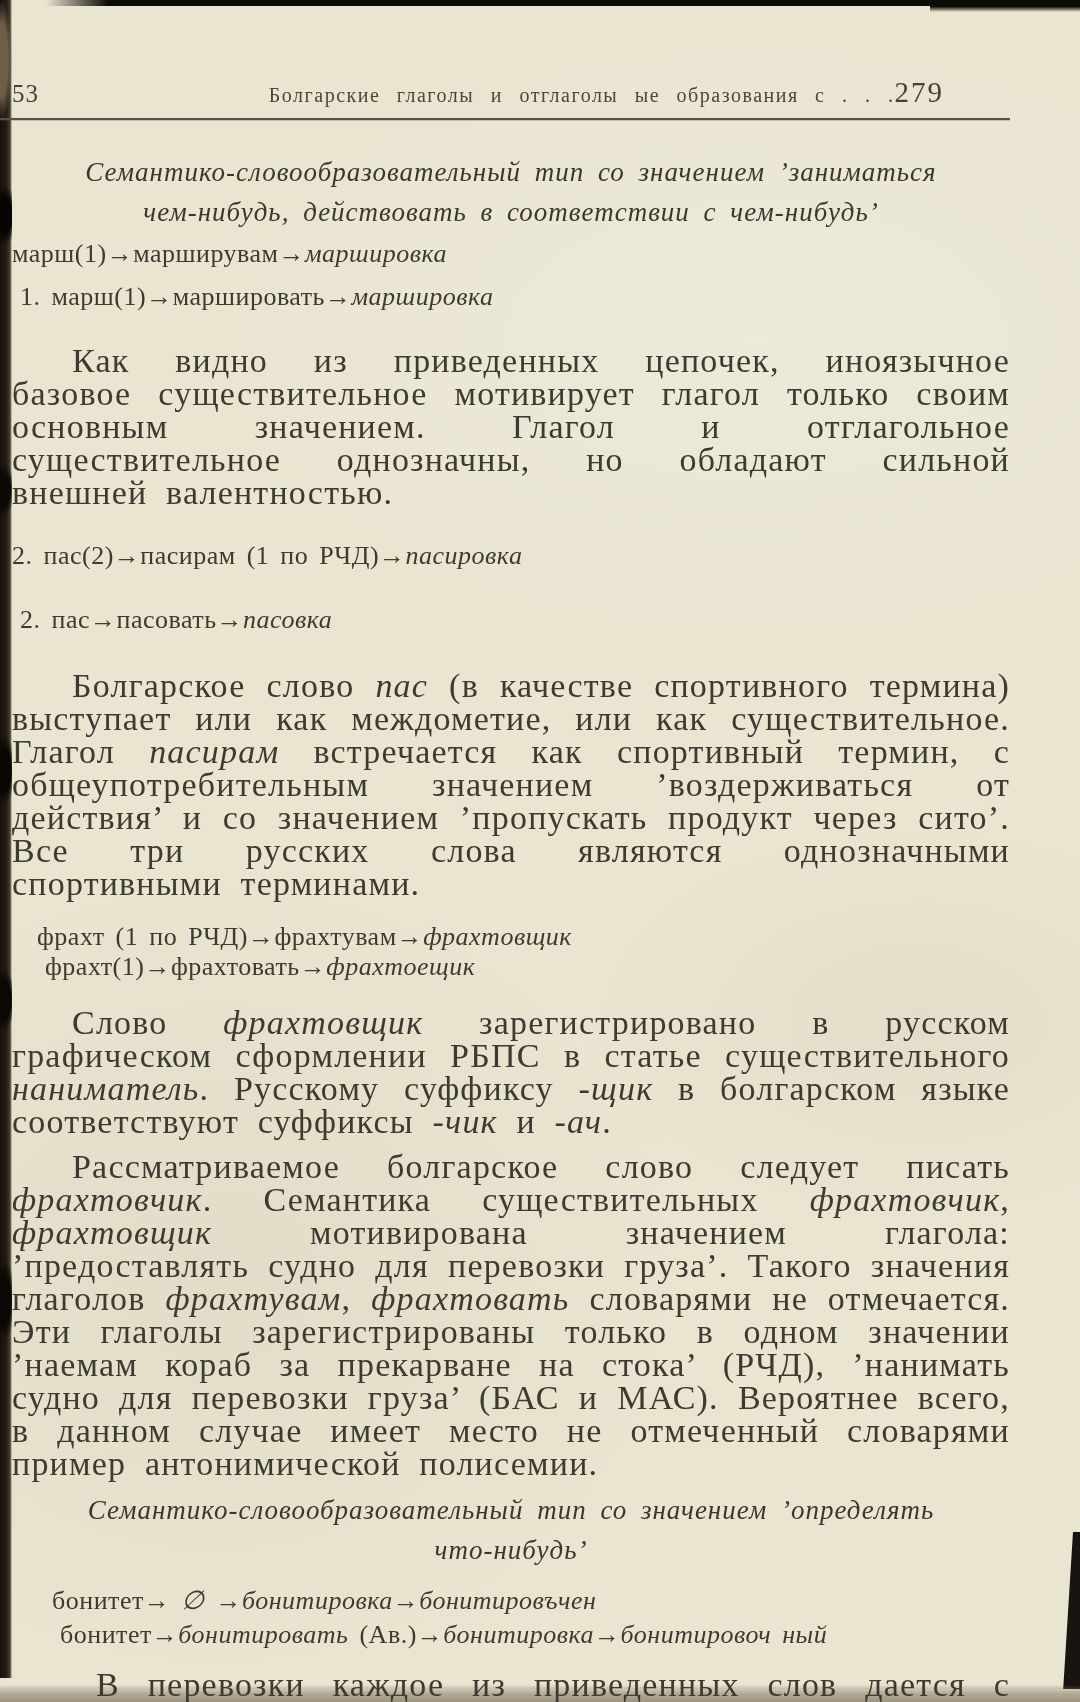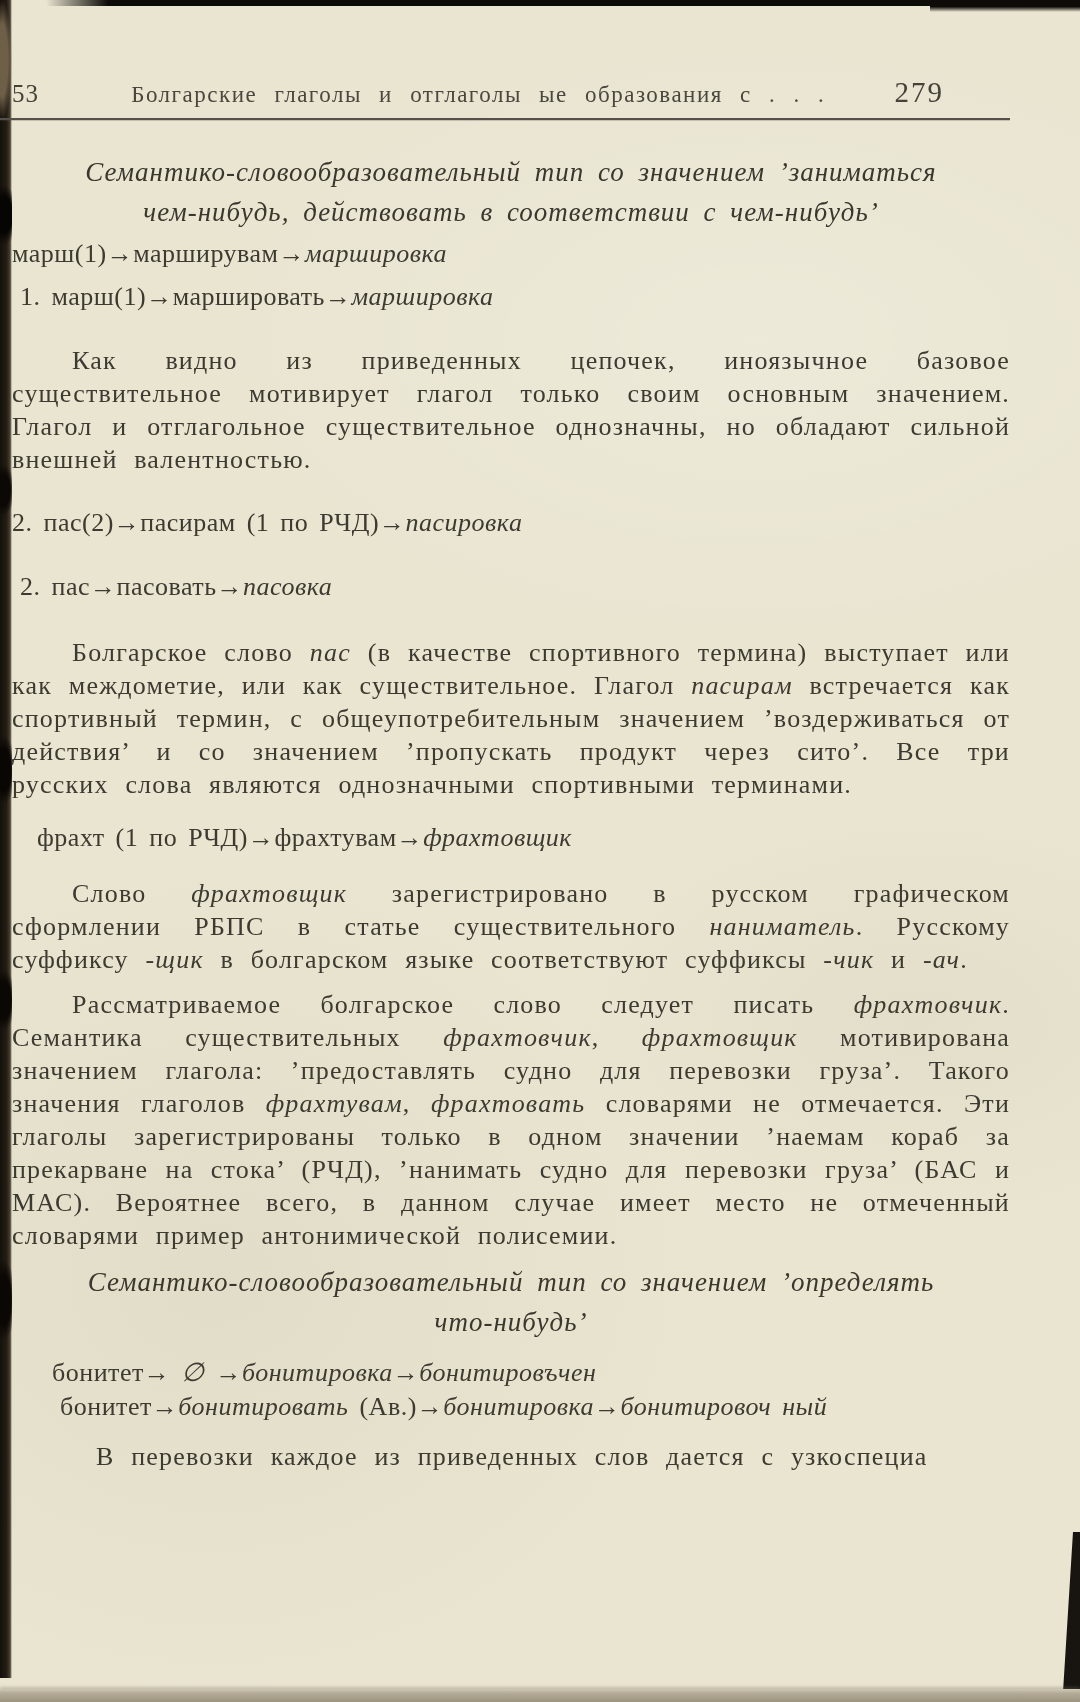--- a/index.html
+++ b/index.html
@@ -51,42 +51,42 @@
   }
   .column{
     position:absolute;left:12px;top:12px;width:998px;padding-top:64px;
   }
   .header{
     display:flex;align-items:baseline;
     color:#45423a;
   }
   .edge-num{font-size:25px;min-width:50px;letter-spacing:1px;}
   .running-head{
-    flex:1;text-align:center;font-size:23px;
+    flex:1;text-align:right;font-size:20px;
     letter-spacing:1.5px;word-spacing:10px;color:#4a473e;
   }
   .page-num{font-size:29px;margin-right:66px;letter-spacing:2px;}
   .rule{
     margin-left:-12px;margin-top:9px;height:0;
     border-top:2px solid #55514a;
     box-shadow:0 1px 0 rgba(85,81,74,0.25);
   }
   .heading{
     text-align:center;font-style:italic;font-size:27px;line-height:40px;
     letter-spacing:1px;word-spacing:6px;color:#3a372e;
   }
   .chain-group{font-size:26px;letter-spacing:0.5px;word-spacing:4px;}
   .chain-line{line-height:34px;white-space:nowrap;}
   .chain-line + .chain-line{padding-left:8px;}
   .b1 .chain-line{line-height:43px;}
   .b3 .chain-line{line-height:34px;margin-top:30px;}
   .b5 .chain-line{line-height:30px;}
   .b9 .chain-line{line-height:34px;}
   .para{
-    margin:0;font-size:26px;line-height:33px;
+    margin:0;font-size:34px;line-height:33px;
     text-align:justify;text-indent:60px;
     letter-spacing:1.2px;word-spacing:9px;
     color:#3d3a31;
   }
   .it{font-style:italic;}
   .rm{font-style:normal;}
   
   .b0{margin-top:32px;}
   .b1{}
   .b2{margin-top:26px;}
@@ -126,20 +126,21 @@
           <div class="chain-line"><span class="rm">1. марш(1)→маршировать→</span><span class="it">маршировка</span></div>
         </div>
         <p class="para b2"><span class="rm">Как видно из приведенных цепочек, иноязычное базовое существительное мотивирует глагол только своим основным значением. Глагол и отглагольное существительное однозначны, но обладают сильной внешней валентностью.</span></p>
         <div class="chain-group b3">
           <div class="chain-line"><span class="rm">2. пас(2)→пасирам (1 по РЧД)→</span><span class="it">пасировка</span></div>
           <div class="chain-line"><span class="rm">2. пас→пасовать→</span><span class="it">пасовка</span></div>
         </div>
         <p class="para b4"><span class="rm">Болгарское слово </span><span class="it">пас</span><span class="rm"> (в качестве спортивного термина) выступает или как междометие, или как существительное. Глагол </span><span class="it">пасирам</span><span class="rm"> встречается как спортивный термин, с общеупотребительным значением ’воздерживаться от действия’ и со значением ’пропускать продукт через сито’. Все три русских слова являются однозначными спортивными терминами.</span></p>
         <div class="chain-group b5">
           <div class="chain-line"><span class="rm">фрахт (1 по РЧД)→фрахтувам→</span><span class="it">фрахтовщик</span></div>
+          <div class="chain-line"><span class="rm">фрахт(1)→фрахтовать→</span><span class="it">фрахтоещик</span></div>
         </div>
         <p class="para b6"><span class="rm">Слово </span><span class="it">фрахтовщик</span><span class="rm"> зарегистрировано в русском графическом сформлении РБПС в статье существительного </span><span class="it">наниматель</span><span class="rm">. Русскому суффиксу </span><span class="it">-щик</span><span class="rm"> в болгарском языке соответствуют суффиксы </span><span class="it">-чик</span><span class="rm"> и </span><span class="it">-ач</span><span class="rm">.</span></p>
         <p class="para b7"><span class="rm">Рассматриваемое болгарское слово следует писать </span><span class="it">фрахтовчик</span><span class="rm">. Семантика существительных </span><span class="it">фрахтовчик</span><span class="rm">, </span><span class="it">фрахтовщик</span><span class="rm"> мотивирована значением глагола: ’предоставлять судно для перевозки груза’. Такого значения глаголов </span><span class="it">фрахтувам</span><span class="rm">, </span><span class="it">фрахтовать</span><span class="rm"> словарями не отмечается. Эти глаголы зарегистрированы только в одном значении ’наемам кораб за прекарване на стока’ (РЧД), ’нанимать судно для перевозки груза’ (БАС и МАС). Вероятнее всего, в данном случае имеет место не отмеченный словарями пример антонимической полисемии.</span></p>
         <div class="heading b8">
           <div class="heading-line">Семантико-словообразовательный тип со значением ’определять</div>
           <div class="heading-line">что-нибудь’</div>
         </div>
         <div class="chain-group b9">
           <div class="chain-line"><span class="rm">бонитет→ </span><span class="it">∅</span><span class="rm"> →</span><span class="it">бонитировка</span><span class="rm">→</span><span class="it">бонитировъчен</span></div>
           <div class="chain-line"><span class="rm">бонитет→</span><span class="it">бонитировать</span><span class="rm"> (Ав.)→</span><span class="it">бонитировка</span><span class="rm">→</span><span class="it">бонитировоч ный</span></div>

